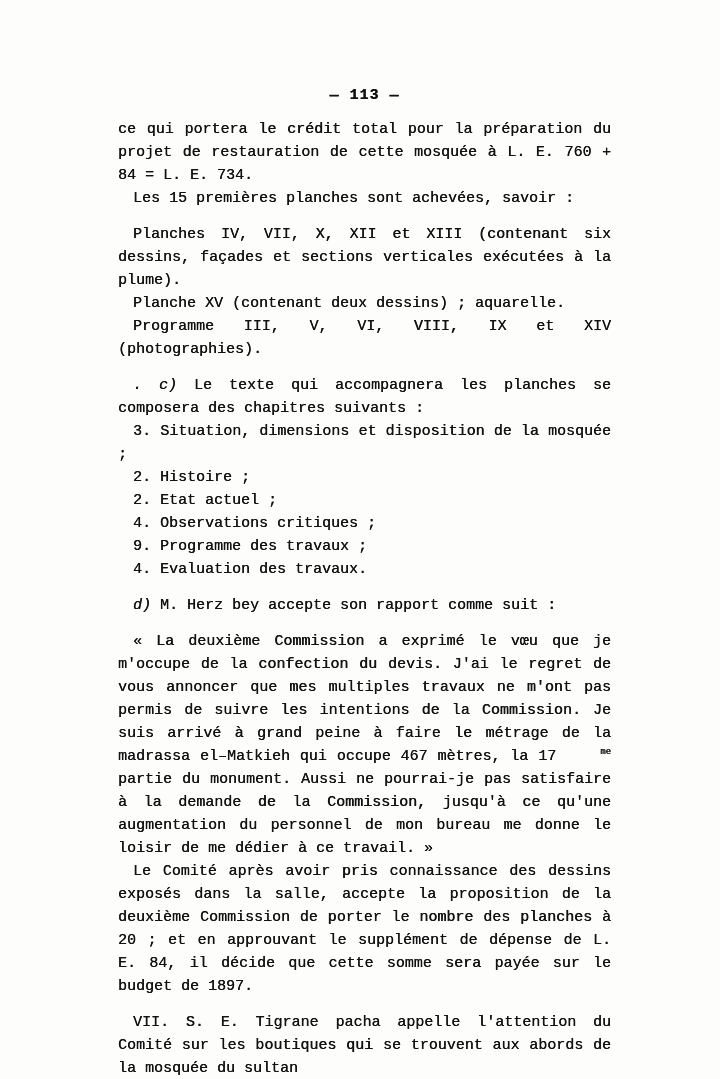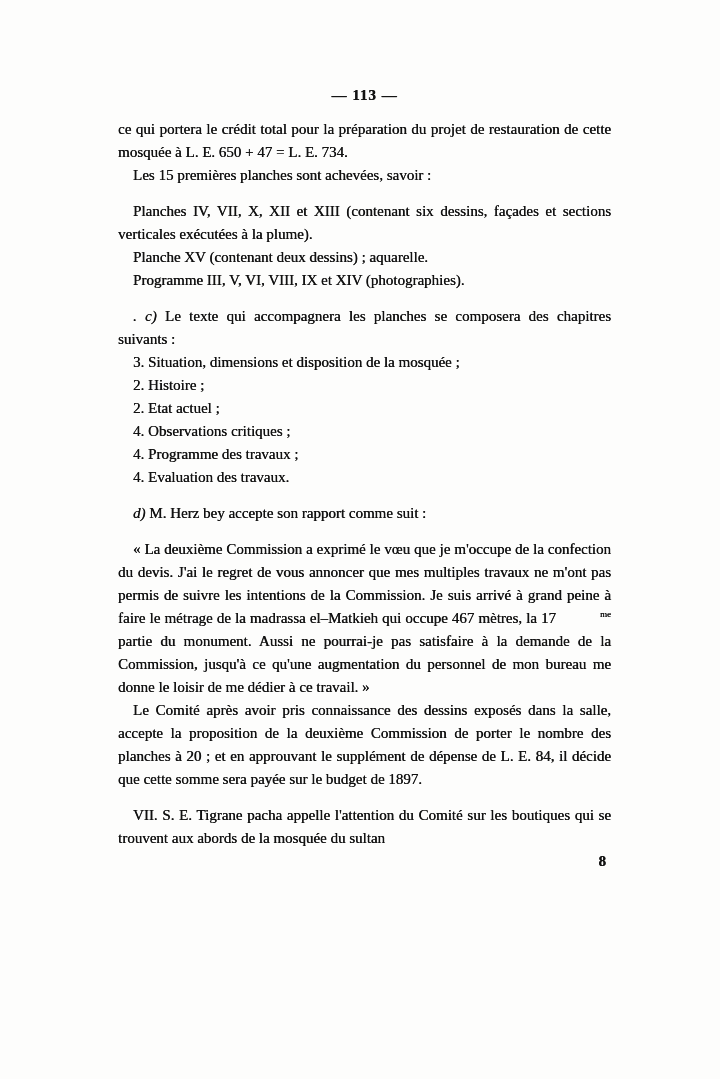--- a/index.html
+++ b/index.html
@@ -7,21 +7,21 @@
     padding: 0;
     background: #e8e8e8;
   }
   .page {
     position: relative;
     width: 720px;
     height: 1079px;
     margin: 0 auto;
     background: #fdfdfc;
     overflow: hidden;
-    font-family: Liberation Serif, serif;
+    font-family: Liberation Mono, monospace;
     color: #121212;
   }
   .textblock {
     position: absolute;
     left: 118px;
     top: 84px;
     width: 493px;
     font-size: 15px;
     line-height: 23px;
     text-shadow: 0.3px 0 0 currentColor; 
@@ -53,38 +53,38 @@
   }
 </style>
 </head>
 <body>
 
 <div class="page">
   <div class="textblock">
 
     <div class="pagenum">— 113 —</div>
 
-    <p>ce qui portera le crédit total pour la préparation du projet de restauration de cette mosquée à L. E. 650 + 47 = L. E. 734.</p>
+    <p>ce qui portera le crédit total pour la préparation du projet de restauration de cette mosquée à L. E. 760 + 84 = L. E. 734.</p>
     <p class="indent">Les 15 premières planches sont achevées, savoir :</p>
 
     <div class="gap"></div>
 
     <p class="indent">Planches IV, VII, X, XII et XIII (contenant six dessins, façades et sections verticales exécutées à la plume).</p>
     <p class="indent">Planche XV (contenant deux dessins) ; aquarelle.</p>
     <p class="indent">Programme III, V, VI, VIII, IX et XIV (photographies).</p>
 
     <div class="gap"></div>
 
     <p class="indent"><span class="lbl-italic">. c)</span><span> Le texte qui accompagnera les planches se composera des chapitres suivants :</span></p>
 
     <p class="indent">3. Situation, dimensions et disposition de la mosquée ;</p>
     <p class="indent">2. Histoire ;</p>
     <p class="indent">2. Etat actuel ;</p>
     <p class="indent">4. Observations critiques ;</p>
-    <p class="indent">4. Programme des travaux ;</p>
+    <p class="indent">9. Programme des travaux ;</p>
     <p class="indent">4. Evaluation des travaux.</p>
 
     <div class="gap"></div>
 
     <p class="indent"><span class="lbl-italic">d)</span><span> M. Herz bey accepte son rapport comme suit :</span></p>
 
     <div class="gap"></div>
 
     <p class="indent"><span>« La deuxième Commission a exprimé le vœu que je m'occupe de la confection du devis. J'ai le regret de vous annoncer que mes multiples travaux ne m'ont pas permis de suivre les intentions de la Commission. Je suis arrivé à grand peine à faire le métrage de la madrassa el–Matkieh qui occupe 467 mètres, la 17</span><span class="sup">me</span><span> partie du monument. Aussi ne pourrai-je pas satisfaire à la demande de la Commission, jusqu'à ce qu'une augmentation du personnel de mon bureau me donne le loisir de me dédier à ce travail. »</span></p>
 

